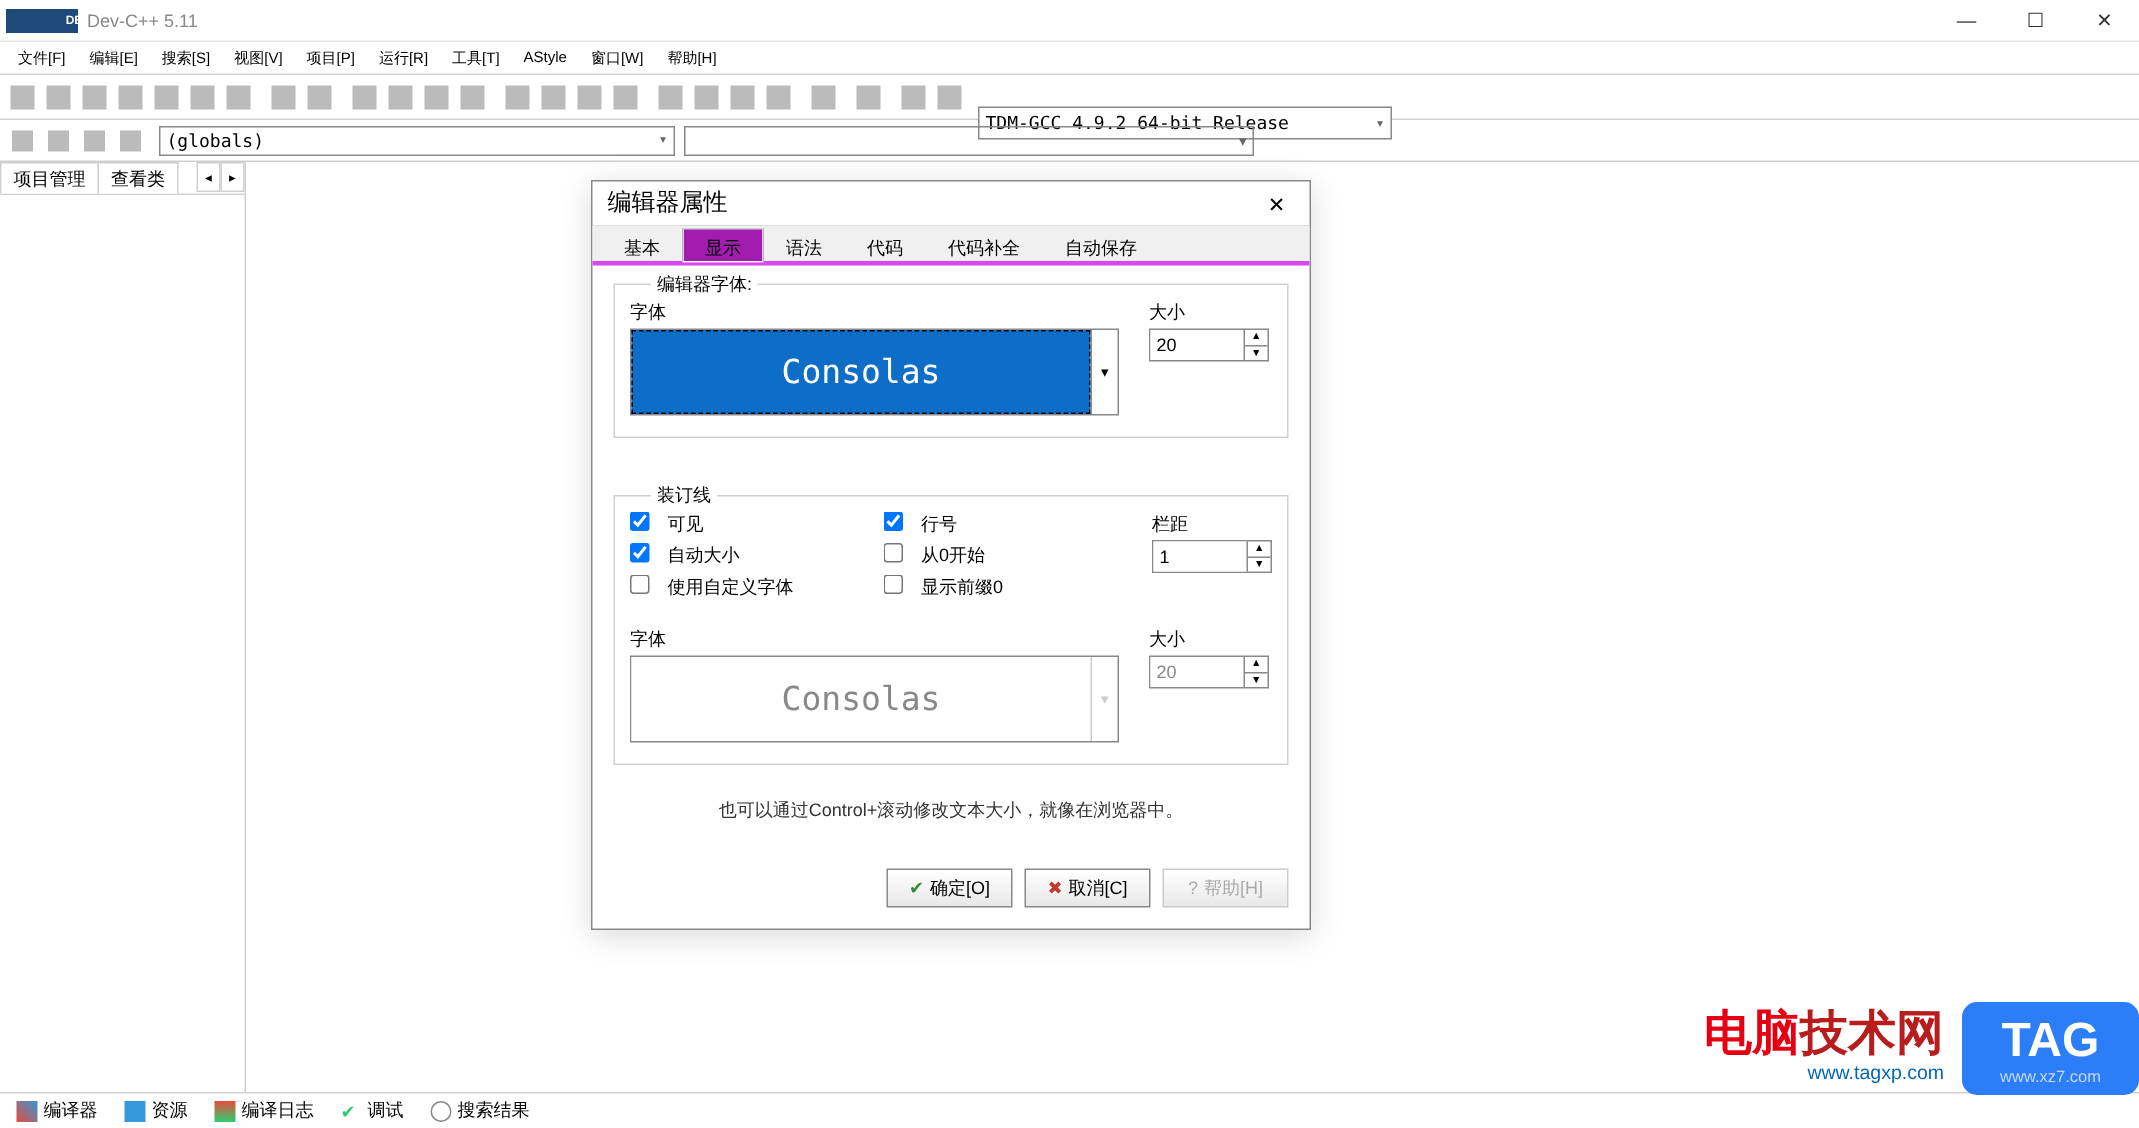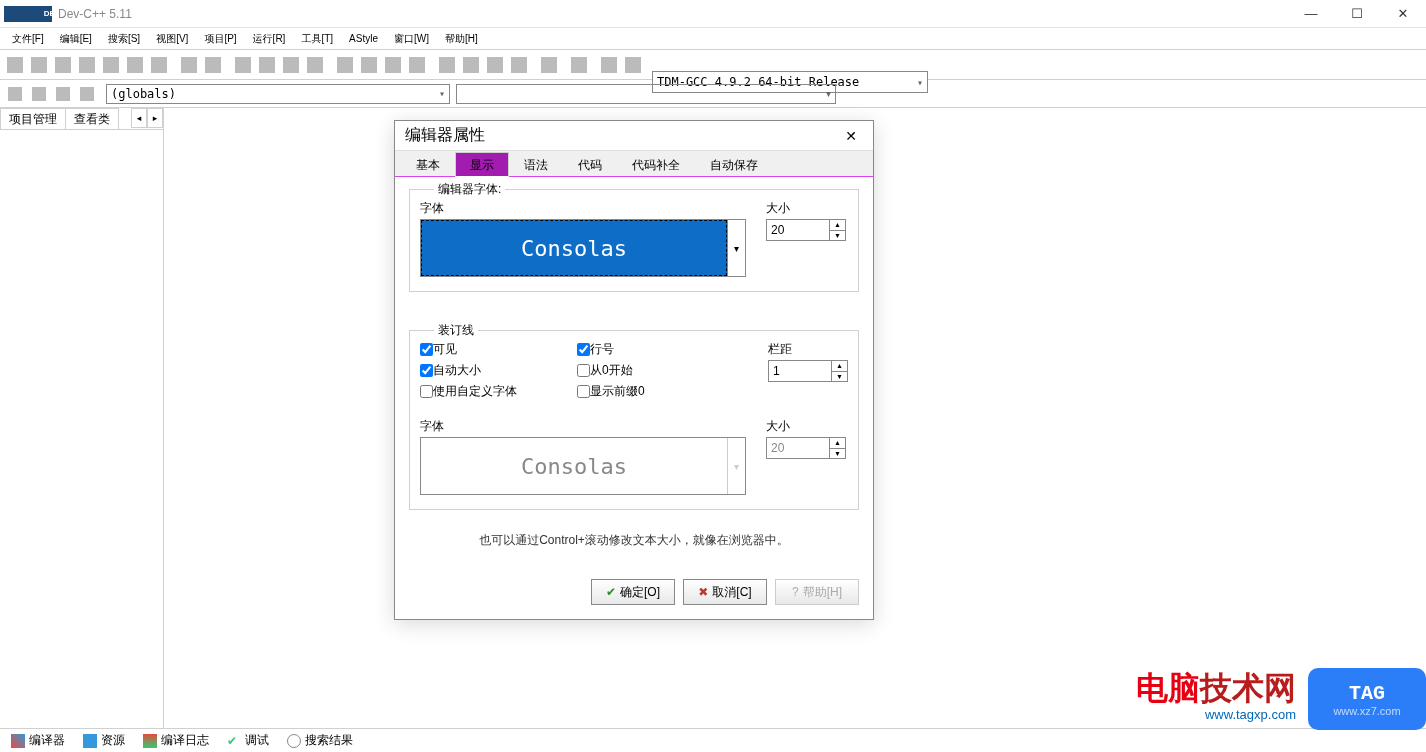--- a/index.html
+++ b/index.html
@@ -38,21 +38,21 @@
 
 .bottom-tabs { height: 24px; display: flex; align-items: center; border-top: 1px solid #d0d0d0; padding: 0 4px; gap: 4px; }
 .bottom-tab { padding: 2px 6px; display: flex; align-items: center; gap: 4px; font-size: 12px; border: 1px solid transparent; }
 .bottom-tab .tab-icon { width: 14px; height: 14px; display: inline-block; }
 
 
 .dialog { position: absolute; left: 394px; top: 120px; width: 480px; background: #fff; border: 1px solid #888; box-shadow: 0 4px 20px rgba(0,0,0,0.15); }
 .dialog-titlebar { height: 30px; display: flex; align-items: center; padding: 0 10px; border-bottom: 1px solid #ddd; }
 .dialog-titlebar .dtitle { flex: 1; font-size: 16px; }
 .dialog-titlebar .dclose { width: 24px; height: 24px; display: flex; align-items: center; justify-content: center; font-size: 14px; cursor: pointer; }
-.dialog-tabs { display: flex; height: 26px; padding-left: 6px; background: #f0f0f0; border-bottom: 1px solid #d946ef; position: relative; }
+.dialog-tabs { display: flex; height: 26px; padding-left: 6px; background: #f0f0f0; border-bottom: 3px solid #d946ef; position: relative; }
 .dialog-tab { padding: 4px 14px; font-size: 12px; border: 1px solid transparent; cursor: pointer; position: relative; top: 1px; }
 .dialog-tab.active { background: #a21caf; border: 1px solid #d0d0d0; border-bottom: 1px solid #fff; }
 .dialog-body { padding: 12px 14px; }
 
 .fieldset { border: 1px solid #d0d0d0; padding: 10px 10px 14px 10px; margin-bottom: 38px; position: relative; }
 .fieldset .legend { position: absolute; top: -9px; left: 24px; background: #fff; padding: 0 4px; font-size: 12px; }
 .field-row { display: flex; gap: 20px; align-items: flex-start; }
 .field-col { display: flex; flex-direction: column; }
 .field-label { font-size: 12px; margin-bottom: 2px; }
 .font-display { width: 326px; height: 58px; border: 1px solid #888; display: flex; align-items: center; position: relative; }
@@ -60,40 +60,40 @@
 .font-display .drop-btn { width: 18px; height: 100%; border-left: 1px solid #888; display: flex; align-items: center; justify-content: center; font-size: 10px; }
 .spinner { width: 80px; height: 22px; border: 1px solid #888; display: flex; }
 .spinner input { flex: 1; border: none; padding: 0 4px; font-size: 12px; outline: none; width: 50px; }
 .spinner .spin-btns { width: 16px; display: flex; flex-direction: column; border-left: 1px solid #888; }
 .spinner .spin-btn { flex: 1; display: flex; align-items: center; justify-content: center; font-size: 7px; border-bottom: 1px solid #888; cursor: pointer; }
 .spinner .spin-btn:last-child { border-bottom: none; }
 .spinner.disabled input { color: #888; background: #fff; }
 
 .check-grid { display: flex; gap: 60px; margin-bottom: 8px; }
 .check-col { display: flex; flex-direction: column; gap: 4px; }
-.checkbox-row { display: flex; align-items: center; gap: 0; font-size: 12px; }
+.checkbox-row { display: flex; align-items: flex-start; gap: 12px; font-size: 12px; }
 .checkbox-row input[type=checkbox] { width: 13px; height: 13px; }
 
 .font-display2 { width: 326px; height: 58px; border: 1px solid #888; display: flex; align-items: center; position: relative; }
 .font-display2 .font-inner2 { flex: 1; height: 100%; background: #fff; color: #888; display: flex; align-items: center; justify-content: center; font-family: Consolas, monospace; font-size: 22px; }
 .font-display2 .drop-btn { width: 18px; height: 100%; border-left: 1px solid #ccc; display: flex; align-items: center; justify-content: center; font-size: 10px; color: #ccc; }
 
 .hint-text { text-align: center; font-size: 12px; color: #333; margin: 22px 0 18px 0; }
 
 .dialog-buttons { display: flex; justify-content: flex-end; gap: 8px; padding: 0 14px 14px 14px; }
 .dlg-btn { width: 84px; height: 26px; border: 1px solid #888; background: linear-gradient(#fff, #e8e8e8); display: flex; align-items: center; justify-content: center; gap: 4px; font-size: 12px; cursor: pointer; }
 .dlg-btn.disabled { color: #aaa; border-color: #ccc; }
 .dlg-btn .btn-icon { font-size: 12px; }
 
 .watermark1 { position: absolute; right: 130px; bottom: 30px; font-size: 32px; font-weight: bold; font-family: "SimHei"; }
 .watermark1 .c1 { color: #e60012; }
 .watermark1 .c2 { color: #b91c1c; }
 .watermark1 .sub { font-size: 13px; color: #0068b7; display: block; text-align: right; margin-top: -4px; font-weight: normal; font-family: Arial; }
 .watermark2 { position: absolute; right: 0; bottom: 22px; width: 118px; height: 62px; background: #2c7ef8; border-radius: 10px; display: flex; flex-direction: column; align-items: center; justify-content: center; color: #fff; }
-.watermark2 .tag-text { font-size: 20px; font-weight: bold; font-family: Liberation Mono, monospace; }
+.watermark2 .tag-text { font-size: 32px; font-weight: bold; font-family: Liberation Sans, sans-serif; }
 .watermark2 .tag-sub { font-size: 11px; color: rgba(255,255,255,0.7); }
 
 
 .ico { display: inline-block; width: 16px; height: 16px; background: #bbb; }
 .ico-sm { width:14px;height:14px; }
 </style>
 </head>
 <body>
 
 <div class="titlebar">

